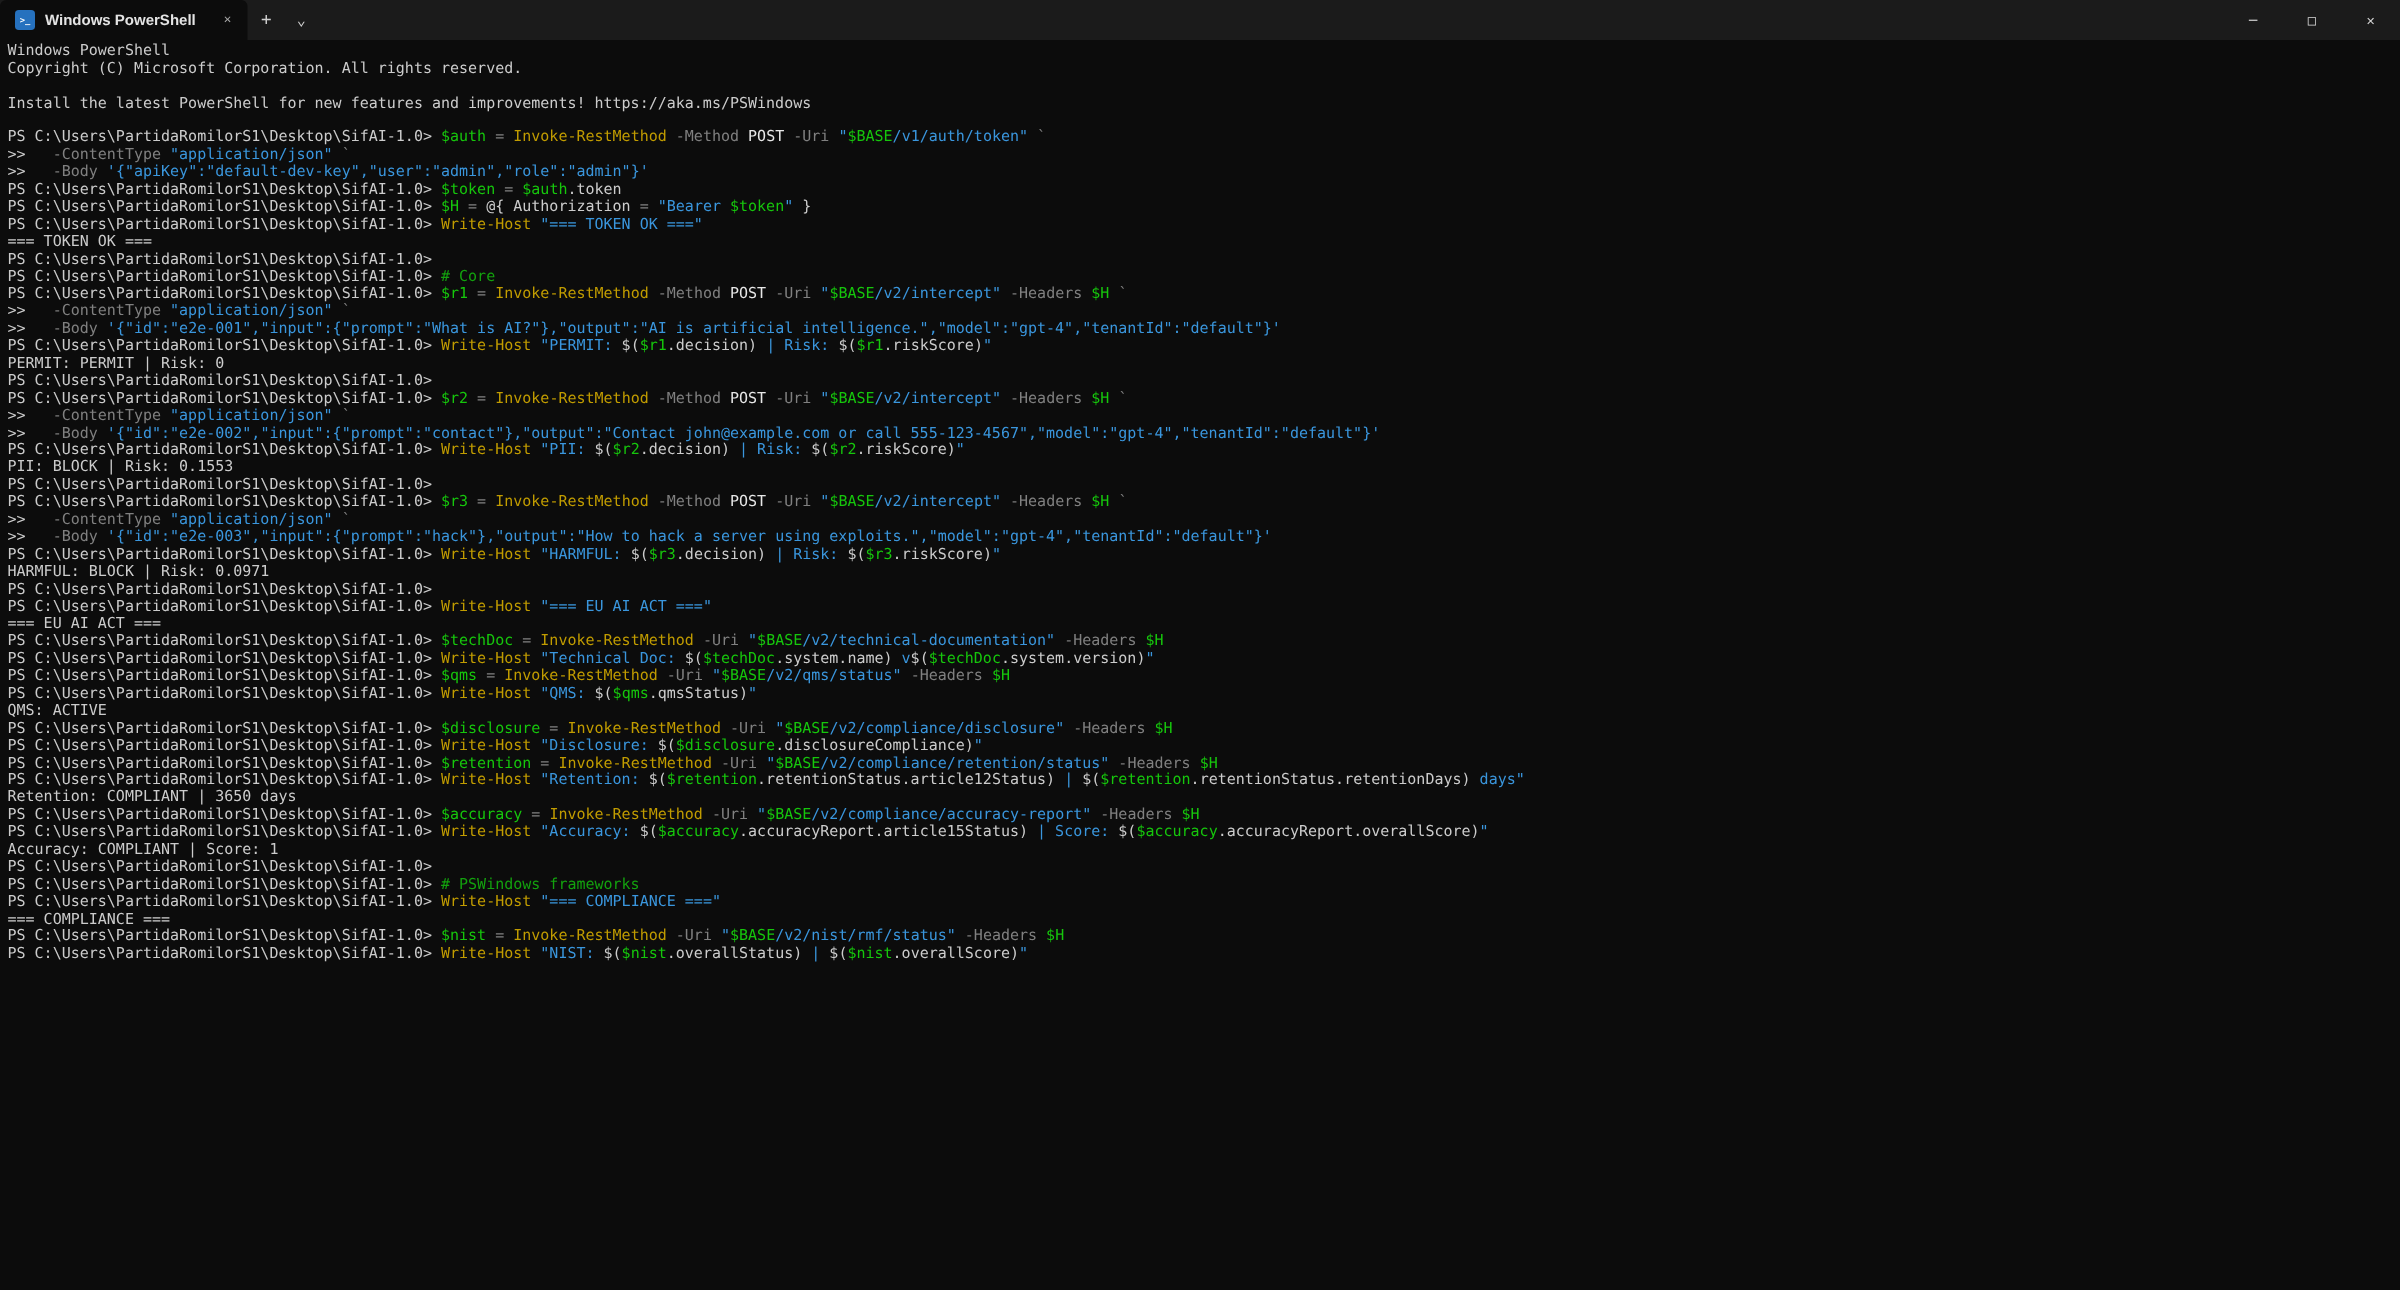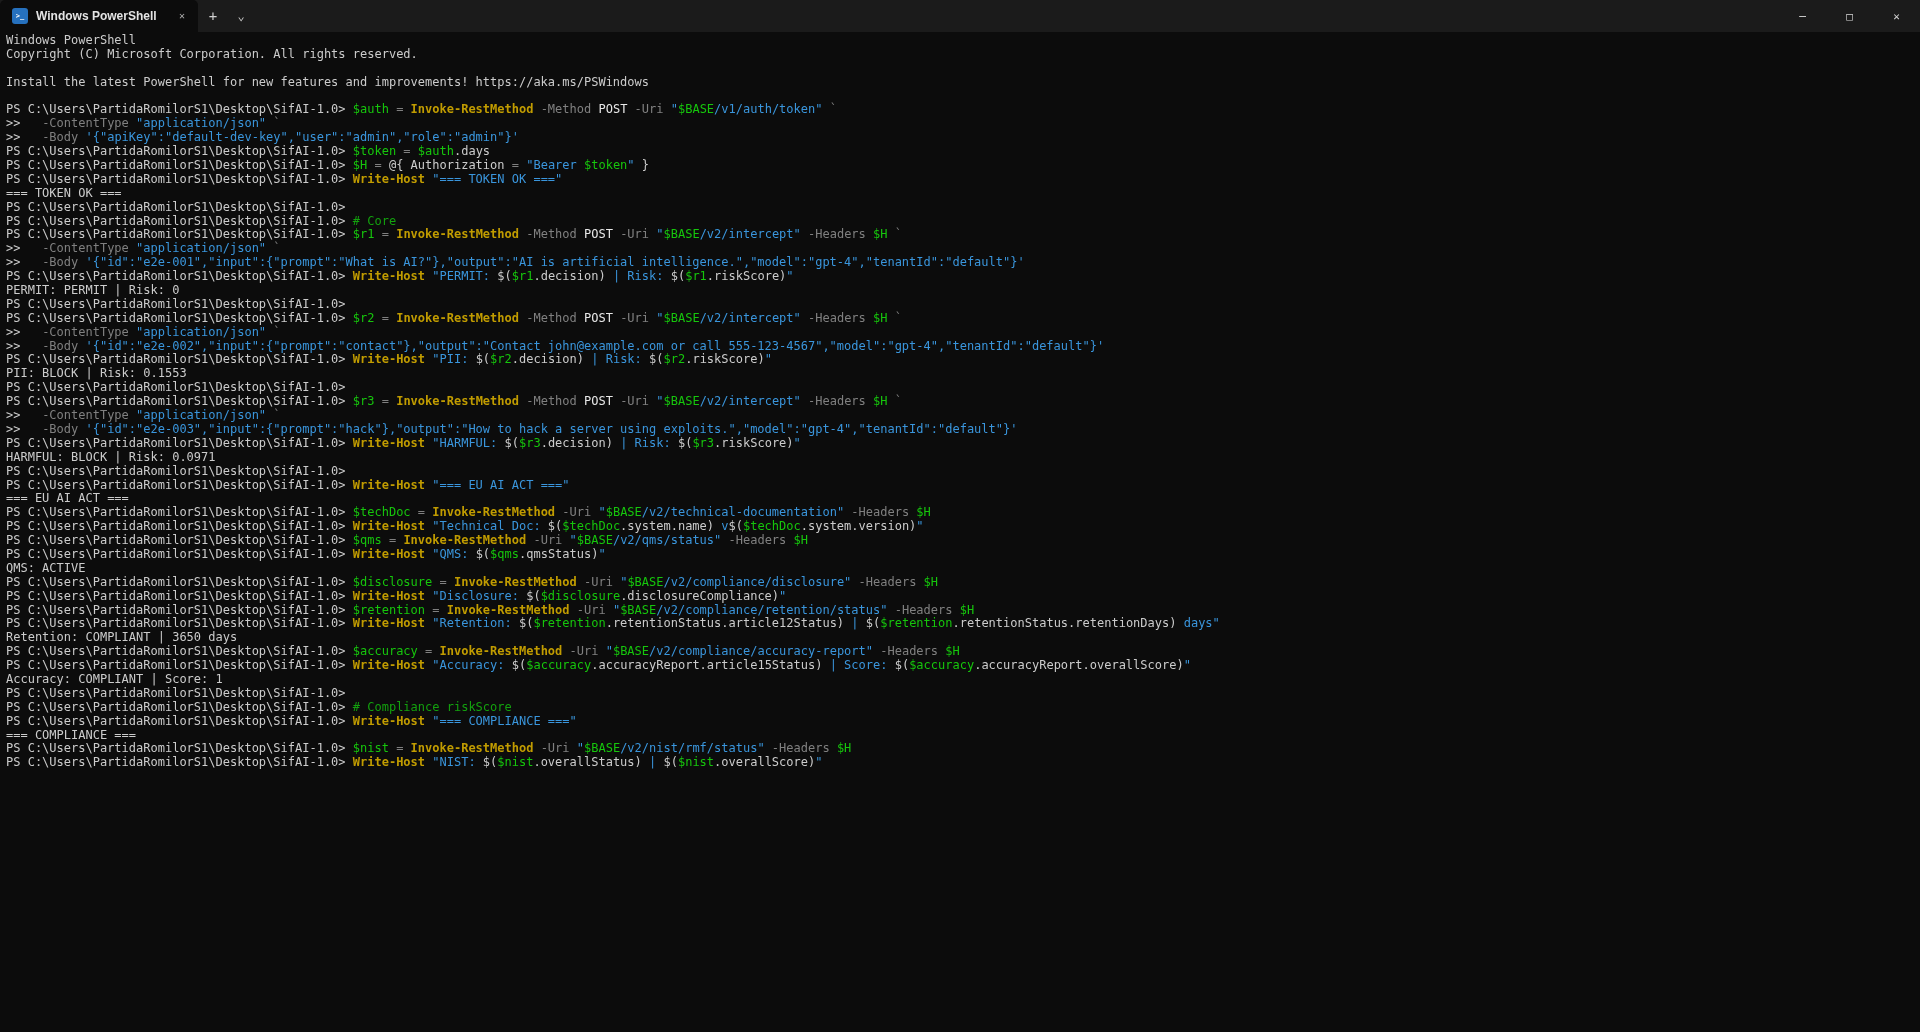--- a/index.html
+++ b/index.html
@@ -63,21 +63,21 @@
     padding: 2px 8px 0 6px;
     font-size: 12px;
     line-height: 13.9px;
     cursor: text;
     overflow: hidden;
   }
   .line { white-space: pre; height: 13.9px; }
   .tk-d { color: var(--tk-d, #CCCCCC); }
   .tk-g { color: var(--tk-g, #16C60C); }
   .tk-b { color: var(--tk-b, #3A96DD); }
-  .tk-y { color: var(--tk-y, #C19C00); font-weight: bold; }
+  .tk-y { color: var(--tk-y, #C19C00); }
   .tk-p { color: var(--tk-p, #808080); }
   .tk-m { color: var(--tk-m, #13A10E); }
   .tk-w { color: var(--tk-w, #E8E8E8); }
 </style>
 </head>
 <body>
 
 <div class="window">
   <div class="titlebar">
     <div class="tab">
@@ -94,21 +94,21 @@
   </div>
   <div class="terminal">
       <div class="line"><span class="tk-d">Windows PowerShell</span></div>
       <div class="line"><span class="tk-d">Copyright (C) Microsoft Corporation. All rights reserved.</span></div>
       <div class="line"></div>
       <div class="line"><span class="tk-d">Install the latest PowerShell for new features and improvements! https://aka.ms/PSWindows</span></div>
       <div class="line"></div>
       <div class="line"><span class="tk-d">PS C:\Users\PartidaRomilorS1\Desktop\SifAI-1.0&gt; </span><span class="tk-g">$auth</span><span class="tk-p"> = </span><span class="tk-y">Invoke-RestMethod</span><span class="tk-p"> -Method </span><span class="tk-w">POST</span><span class="tk-p"> -Uri </span><span class="tk-b">"</span><span class="tk-g">$BASE</span><span class="tk-b">/v1/auth/token"</span><span class="tk-p"> `</span></div>
       <div class="line"><span class="tk-d">&gt;&gt;   </span><span class="tk-p">-ContentType </span><span class="tk-b">"application/json"</span><span class="tk-p"> `</span></div>
       <div class="line"><span class="tk-d">&gt;&gt;   </span><span class="tk-p">-Body </span><span class="tk-b">'{"apiKey":"default-dev-key","user":"admin","role":"admin"}'</span></div>
-      <div class="line"><span class="tk-d">PS C:\Users\PartidaRomilorS1\Desktop\SifAI-1.0&gt; </span><span class="tk-g">$token</span><span class="tk-p"> = </span><span class="tk-g">$auth</span><span class="tk-d">.days</span></div>
+      <div class="line"><span class="tk-d">PS C:\Users\PartidaRomilorS1\Desktop\SifAI-1.0&gt; </span><span class="tk-g">$token</span><span class="tk-p"> = </span><span class="tk-g">$auth</span><span class="tk-d">.token</span></div>
       <div class="line"><span class="tk-d">PS C:\Users\PartidaRomilorS1\Desktop\SifAI-1.0&gt; </span><span class="tk-g">$H</span><span class="tk-p"> = </span><span class="tk-d">@{ Authorization </span><span class="tk-p">= </span><span class="tk-b">"Bearer </span><span class="tk-g">$token</span><span class="tk-b">"</span><span class="tk-d"> }</span></div>
       <div class="line"><span class="tk-d">PS C:\Users\PartidaRomilorS1\Desktop\SifAI-1.0&gt; </span><span class="tk-y">Write-Host </span><span class="tk-b">"=== TOKEN OK ==="</span></div>
       <div class="line"><span class="tk-d">=== TOKEN OK ===</span></div>
       <div class="line"><span class="tk-d">PS C:\Users\PartidaRomilorS1\Desktop\SifAI-1.0&gt; </span></div>
       <div class="line"><span class="tk-d">PS C:\Users\PartidaRomilorS1\Desktop\SifAI-1.0&gt; </span><span class="tk-m"># Core</span></div>
       <div class="line"><span class="tk-d">PS C:\Users\PartidaRomilorS1\Desktop\SifAI-1.0&gt; </span><span class="tk-g">$r1</span><span class="tk-p"> = </span><span class="tk-y">Invoke-RestMethod</span><span class="tk-p"> -Method </span><span class="tk-w">POST</span><span class="tk-p"> -Uri </span><span class="tk-b">"</span><span class="tk-g">$BASE</span><span class="tk-b">/v2/intercept"</span><span class="tk-p"> -Headers </span><span class="tk-g">$H</span><span class="tk-p"> `</span></div>
       <div class="line"><span class="tk-d">&gt;&gt;   </span><span class="tk-p">-ContentType </span><span class="tk-b">"application/json"</span><span class="tk-p"> `</span></div>
       <div class="line"><span class="tk-d">&gt;&gt;   </span><span class="tk-p">-Body </span><span class="tk-b">'{"id":"e2e-001","input":{"prompt":"What is AI?"},"output":"AI is artificial intelligence.","model":"gpt-4","tenantId":"default"}'</span></div>
       <div class="line"><span class="tk-d">PS C:\Users\PartidaRomilorS1\Desktop\SifAI-1.0&gt; </span><span class="tk-y">Write-Host </span><span class="tk-b">"PERMIT: </span><span class="tk-d">$(</span><span class="tk-g">$r1</span><span class="tk-d">.decision)</span><span class="tk-b"> | Risk: </span><span class="tk-d">$(</span><span class="tk-g">$r1</span><span class="tk-d">.riskScore)</span><span class="tk-b">"</span></div>
       <div class="line"><span class="tk-d">PERMIT: PERMIT | Risk: 0</span></div>
@@ -134,19 +134,19 @@
       <div class="line"><span class="tk-d">QMS: ACTIVE</span></div>
       <div class="line"><span class="tk-d">PS C:\Users\PartidaRomilorS1\Desktop\SifAI-1.0&gt; </span><span class="tk-g">$disclosure</span><span class="tk-p"> = </span><span class="tk-y">Invoke-RestMethod</span><span class="tk-p"> -Uri </span><span class="tk-b">"</span><span class="tk-g">$BASE</span><span class="tk-b">/v2/compliance/disclosure"</span><span class="tk-p"> -Headers </span><span class="tk-g">$H</span></div>
       <div class="line"><span class="tk-d">PS C:\Users\PartidaRomilorS1\Desktop\SifAI-1.0&gt; </span><span class="tk-y">Write-Host </span><span class="tk-b">"Disclosure: </span><span class="tk-d">$(</span><span class="tk-g">$disclosure</span><span class="tk-d">.disclosureCompliance)</span><span class="tk-b">"</span></div>
       <div class="line"><span class="tk-d">PS C:\Users\PartidaRomilorS1\Desktop\SifAI-1.0&gt; </span><span class="tk-g">$retention</span><span class="tk-p"> = </span><span class="tk-y">Invoke-RestMethod</span><span class="tk-p"> -Uri </span><span class="tk-b">"</span><span class="tk-g">$BASE</span><span class="tk-b">/v2/compliance/retention/status"</span><span class="tk-p"> -Headers </span><span class="tk-g">$H</span></div>
       <div class="line"><span class="tk-d">PS C:\Users\PartidaRomilorS1\Desktop\SifAI-1.0&gt; </span><span class="tk-y">Write-Host </span><span class="tk-b">"Retention: </span><span class="tk-d">$(</span><span class="tk-g">$retention</span><span class="tk-d">.retentionStatus.article12Status)</span><span class="tk-b"> | </span><span class="tk-d">$(</span><span class="tk-g">$retention</span><span class="tk-d">.retentionStatus.retentionDays)</span><span class="tk-b"> days"</span></div>
       <div class="line"><span class="tk-d">Retention: COMPLIANT | 3650 days</span></div>
       <div class="line"><span class="tk-d">PS C:\Users\PartidaRomilorS1\Desktop\SifAI-1.0&gt; </span><span class="tk-g">$accuracy</span><span class="tk-p"> = </span><span class="tk-y">Invoke-RestMethod</span><span class="tk-p"> -Uri </span><span class="tk-b">"</span><span class="tk-g">$BASE</span><span class="tk-b">/v2/compliance/accuracy-report"</span><span class="tk-p"> -Headers </span><span class="tk-g">$H</span></div>
       <div class="line"><span class="tk-d">PS C:\Users\PartidaRomilorS1\Desktop\SifAI-1.0&gt; </span><span class="tk-y">Write-Host </span><span class="tk-b">"Accuracy: </span><span class="tk-d">$(</span><span class="tk-g">$accuracy</span><span class="tk-d">.accuracyReport.article15Status)</span><span class="tk-b"> | Score: </span><span class="tk-d">$(</span><span class="tk-g">$accuracy</span><span class="tk-d">.accuracyReport.overallScore)</span><span class="tk-b">"</span></div>
       <div class="line"><span class="tk-d">Accuracy: COMPLIANT | Score: 1</span></div>
       <div class="line"><span class="tk-d">PS C:\Users\PartidaRomilorS1\Desktop\SifAI-1.0&gt; </span></div>
-      <div class="line"><span class="tk-d">PS C:\Users\PartidaRomilorS1\Desktop\SifAI-1.0&gt; </span><span class="tk-m"># Compliance riskScore</span></div>
+      <div class="line"><span class="tk-d">PS C:\Users\PartidaRomilorS1\Desktop\SifAI-1.0&gt; </span><span class="tk-m"># PSWindows frameworks</span></div>
       <div class="line"><span class="tk-d">PS C:\Users\PartidaRomilorS1\Desktop\SifAI-1.0&gt; </span><span class="tk-y">Write-Host </span><span class="tk-b">"=== COMPLIANCE ==="</span></div>
       <div class="line"><span class="tk-d">=== COMPLIANCE ===</span></div>
       <div class="line"><span class="tk-d">PS C:\Users\PartidaRomilorS1\Desktop\SifAI-1.0&gt; </span><span class="tk-g">$nist</span><span class="tk-p"> = </span><span class="tk-y">Invoke-RestMethod</span><span class="tk-p"> -Uri </span><span class="tk-b">"</span><span class="tk-g">$BASE</span><span class="tk-b">/v2/nist/rmf/status"</span><span class="tk-p"> -Headers </span><span class="tk-g">$H</span></div>
       <div class="line"><span class="tk-d">PS C:\Users\PartidaRomilorS1\Desktop\SifAI-1.0&gt; </span><span class="tk-y">Write-Host </span><span class="tk-b">"NIST: </span><span class="tk-d">$(</span><span class="tk-g">$nist</span><span class="tk-d">.overallStatus)</span><span class="tk-b"> | </span><span class="tk-d">$(</span><span class="tk-g">$nist</span><span class="tk-d">.overallScore)</span><span class="tk-b">"</span></div>
     </div>
 </div>
 
 </body></html>

